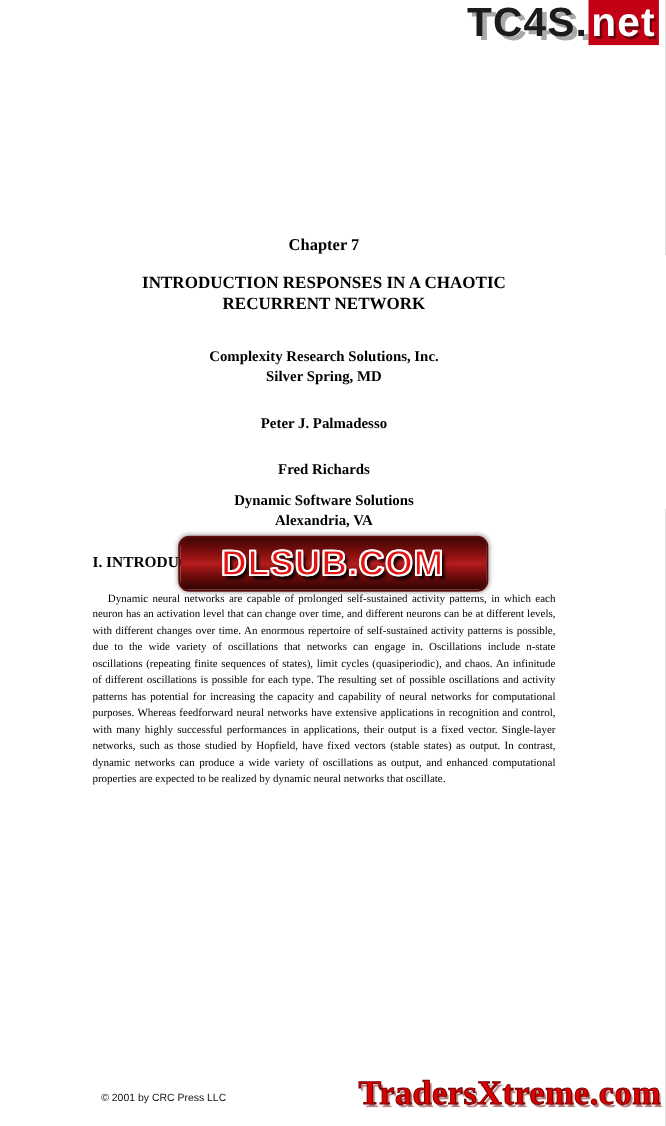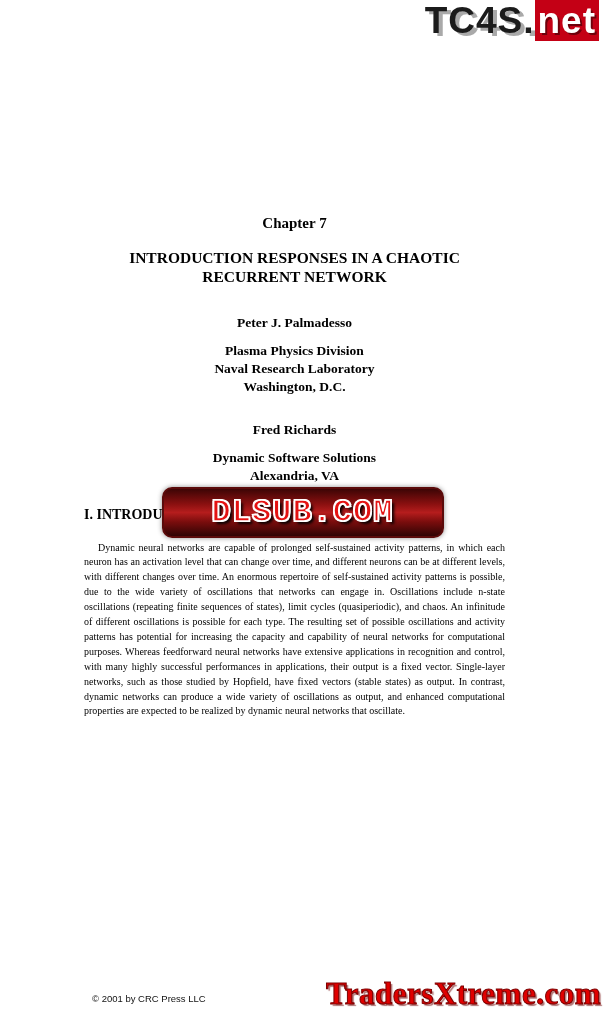--- a/index.html
+++ b/index.html
@@ -104,21 +104,21 @@
     border-radius: 10px;
     background: linear-gradient(180deg, #3d0505 0%, #8a1010 32%, #b51d1d 50%, #7a0d0d 70%, #2f0404 100%);
     border: 2px solid #5b0b0b;
     box-shadow: 0 0 5px rgba(0,0,0,0.45);
     display: flex;
     align-items: center;
     justify-content: center;
     z-index: 6;
   }
   .wm-mid .wm-mid-text {
-    font-family: Liberation Mono, monospace;
+    font-family: Liberation Sans, sans-serif;
     font-weight: bold;
     font-size: 32px;
     letter-spacing: 1px;
     color: #e51212;
     -webkit-text-stroke: 1.5px #ffffff;
     text-shadow:
       -1px -1px 0 #ffffff,
        1px -1px 0 #ffffff,
       -1px  1px 0 #ffffff,
        1px  1px 0 #ffffff,
@@ -151,27 +151,26 @@
 
   <div class="content">
 
     <div class="chapter-heading">Chapter 7</div>
 
     <div class="chapter-title">
       <div>INTRODUCTION RESPONSES IN A CHAOTIC</div>
       <div>RECURRENT NETWORK</div>
     </div>
 
+    <div class="affiliation">
+      <div>Complexity Research Solutions, Inc.</div>
+      <div>Silver Spring, MD</div>
+    </div>
 
     <div class="author-name">Peter J. Palmadesso</div>
-    <div class="affiliation">
-      <div>Plasma Physics Division</div>
-      <div>Naval Research Laboratory</div>
-      <div>Washington, D.C.</div>
-    </div>
 
     <div class="author-name">Fred Richards</div>
     <div class="affiliation">
       <div>Dynamic Software Solutions</div>
       <div>Alexandria, VA</div>
     </div>
 
     <div class="section-heading">I. INTRODUCTION</div>
 
     <p class="body-paragraph">Dynamic neural networks are capable of prolonged self-sustained activity patterns, in which each neuron has an activation level that can change over time, and different neurons can be at different levels, with different changes over time. An enormous repertoire of self-sustained activity patterns is possible, due to the wide variety of oscillations that networks can engage in.  Oscillations include n-state oscillations (repeating finite sequences of states), limit cycles (quasiperiodic), and chaos.  An infinitude of different oscillations is possible for each type.  The resulting set of possible oscillations and activity patterns has potential for increasing the capacity and capability of neural networks for computational purposes.  Whereas feedforward neural networks have extensive applications in recognition and control, with many highly successful performances in applications, their output is a fixed vector.  Single-layer networks, such as those studied by Hopfield, have fixed vectors (stable states) as output. In contrast, dynamic networks can produce a wide variety of oscillations as output, and enhanced computational properties are expected to be realized by dynamic neural networks that oscillate.</p>

